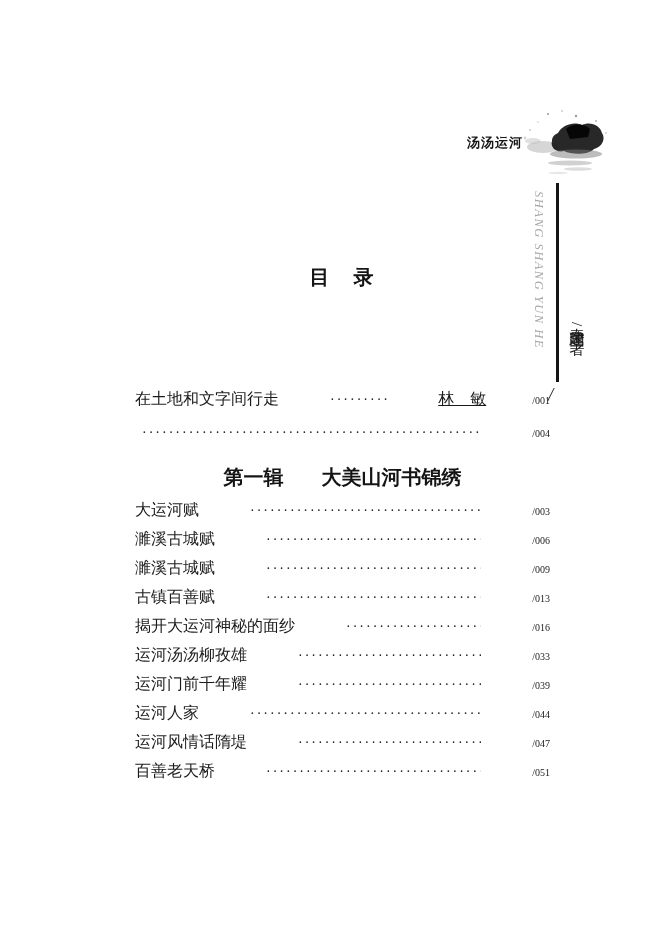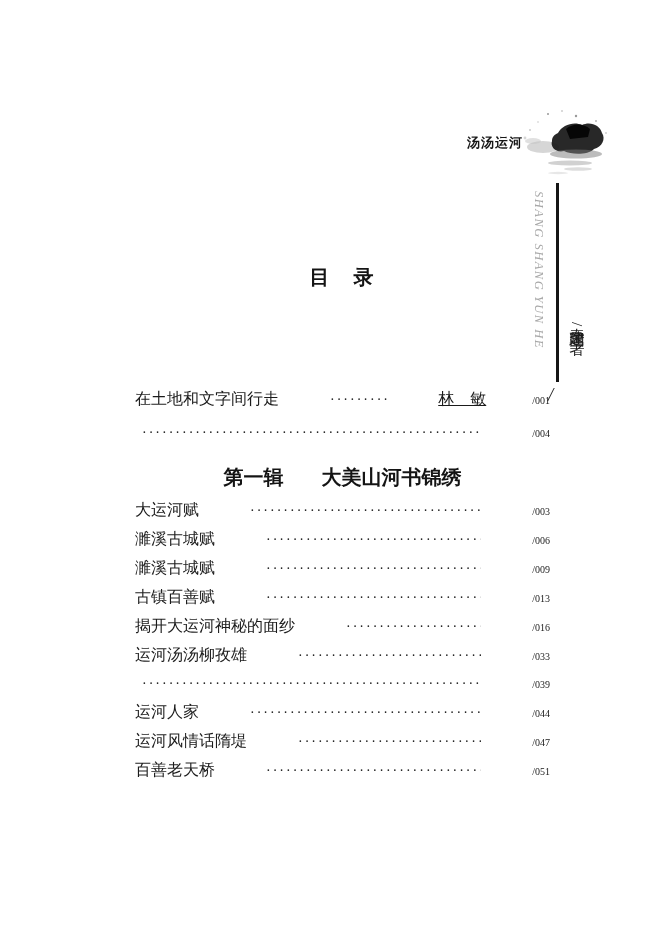--- a/index.html
+++ b/index.html
@@ -160,20 +160,21 @@
     <span class="pageno">/016</span>
   </div>
 
   <div class="toc-row">
     <span class="entry-title">运河汤汤柳孜雄</span>
     <span class="leader">··························································································</span>
     <span class="pageno">/033</span>
   </div>
 
   <div class="toc-row">
+    <span class="entry-title">运河门前千年耀</span>
     <span class="leader">··························································································</span>
     <span class="pageno">/039</span>
   </div>
 
   <div class="toc-row">
     <span class="entry-title">运河人家</span>
     <span class="leader">··························································································</span>
     <span class="pageno">/044</span>
   </div>
 

